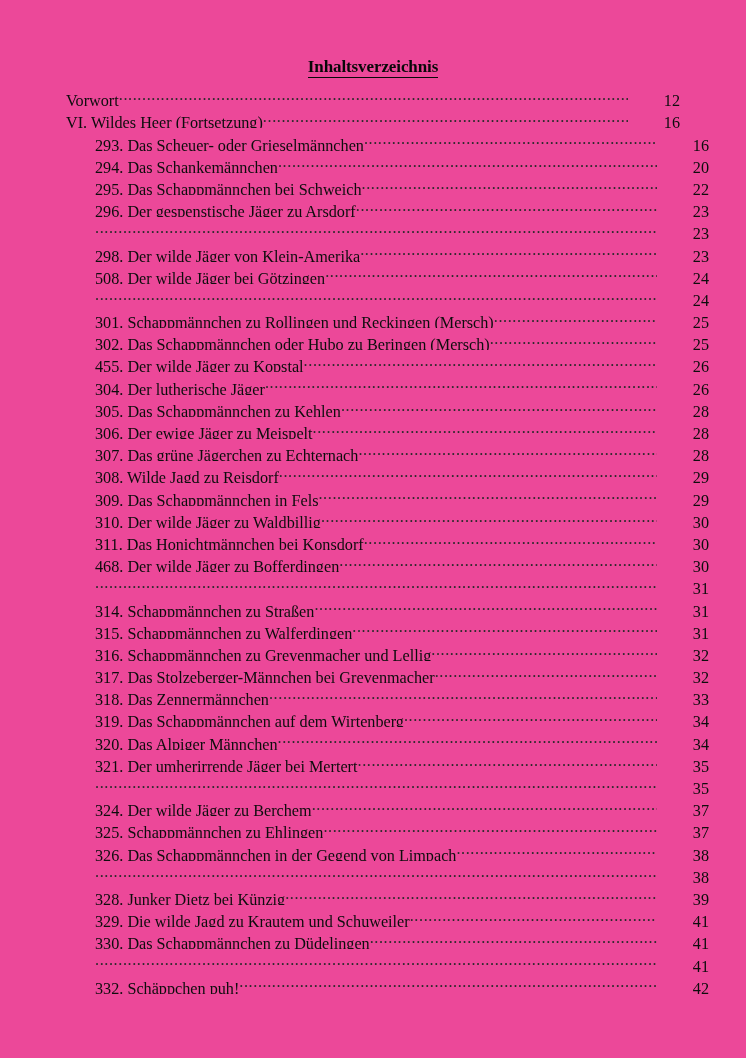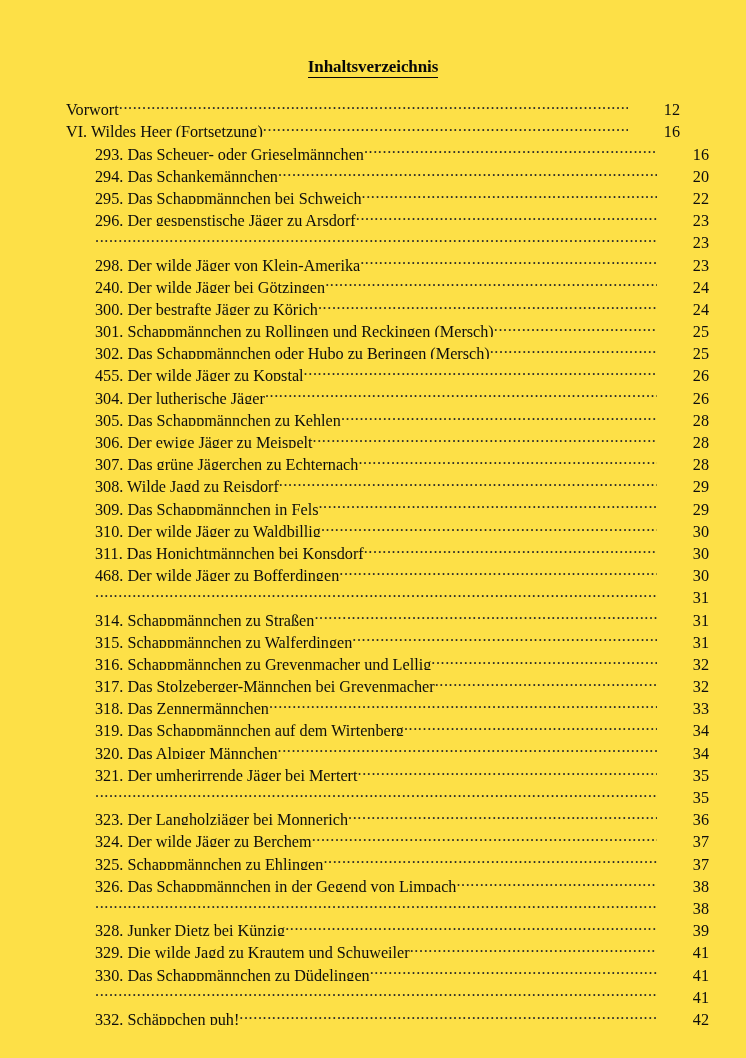--- a/index.html
+++ b/index.html
@@ -15,21 +15,21 @@
     color: #0d0d0d;
     overflow: hidden;
   }
 
   .page {
     position: relative;
     width: 746px;
     height: 1058px;
     box-sizing: border-box;
     padding: 0;
-    background: #fde047;
+    background: #ec4899;
   }
 
   
   .toc-title {
     position: absolute;
     top: 57px;
     left: 0;
     width: 746px;
     text-align: center;
     font-size: 17px;
@@ -39,21 +39,21 @@
     color: #080808;
   }
   .toc-title span {
     border-bottom: 1.4px solid #080808;
     padding-bottom: 1px;
   }
 
   
   .toc-list {
     position: absolute;
-    top: 93px;
+    top: 84px;
     left: 66px;
     width: 614px;
   }
 
   .toc-row {
     display: flex;
     align-items: baseline;
     width: 100%;
     height: 22.2px;
     font-size: 16.2px;
@@ -143,26 +143,25 @@
       <div class="toc-row lvl-1">
         <span class="leader"></span>
         <span class="entry-page">23</span>
       </div>
       <div class="toc-row lvl-1">
         <span class="entry-label">298. Der wilde Jäger von Klein-Amerika</span>
         <span class="leader"></span>
         <span class="entry-page">23</span>
       </div>
       <div class="toc-row lvl-1">
-        <span class="entry-label">240. Der wilde Jäger bei Götzingen</span>
+        <span class="entry-label">508. Der wilde Jäger bei Götzingen</span>
         <span class="leader"></span>
         <span class="entry-page">24</span>
       </div>
       <div class="toc-row lvl-1">
-        <span class="entry-label">300. Der bestrafte Jäger zu Körich</span>
         <span class="leader"></span>
         <span class="entry-page">24</span>
       </div>
       <div class="toc-row lvl-1">
         <span class="entry-label">301. Schappmännchen zu Rollingen und Reckingen (Mersch)</span>
         <span class="leader"></span>
         <span class="entry-page">25</span>
       </div>
       <div class="toc-row lvl-1">
         <span class="entry-label">302. Das Schappmännchen oder Hubo zu Beringen (Mersch)</span>
@@ -261,25 +260,20 @@
       <div class="toc-row lvl-1">
         <span class="entry-label">321. Der umherirrende Jäger bei Mertert</span>
         <span class="leader"></span>
         <span class="entry-page">35</span>
       </div>
       <div class="toc-row lvl-1">
         <span class="leader"></span>
         <span class="entry-page">35</span>
       </div>
       <div class="toc-row lvl-1">
-        <span class="entry-label">323. Der Langholzjäger bei Monnerich</span>
-        <span class="leader"></span>
-        <span class="entry-page">36</span>
-      </div>
-      <div class="toc-row lvl-1">
         <span class="entry-label">324. Der wilde Jäger zu Berchem</span>
         <span class="leader"></span>
         <span class="entry-page">37</span>
       </div>
       <div class="toc-row lvl-1">
         <span class="entry-label">325. Schappmännchen zu Ehlingen</span>
         <span class="leader"></span>
         <span class="entry-page">37</span>
       </div>
       <div class="toc-row lvl-1">

